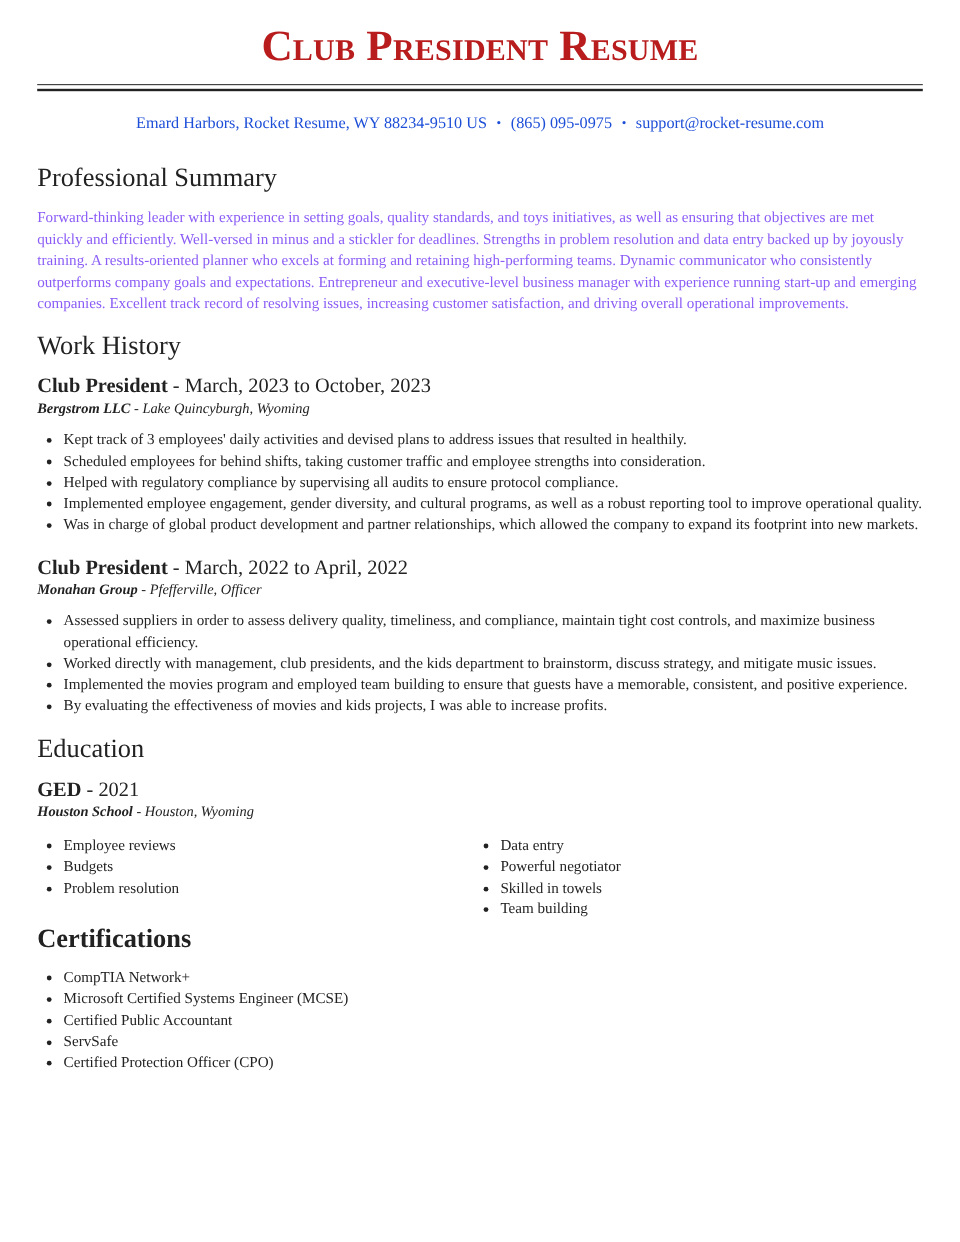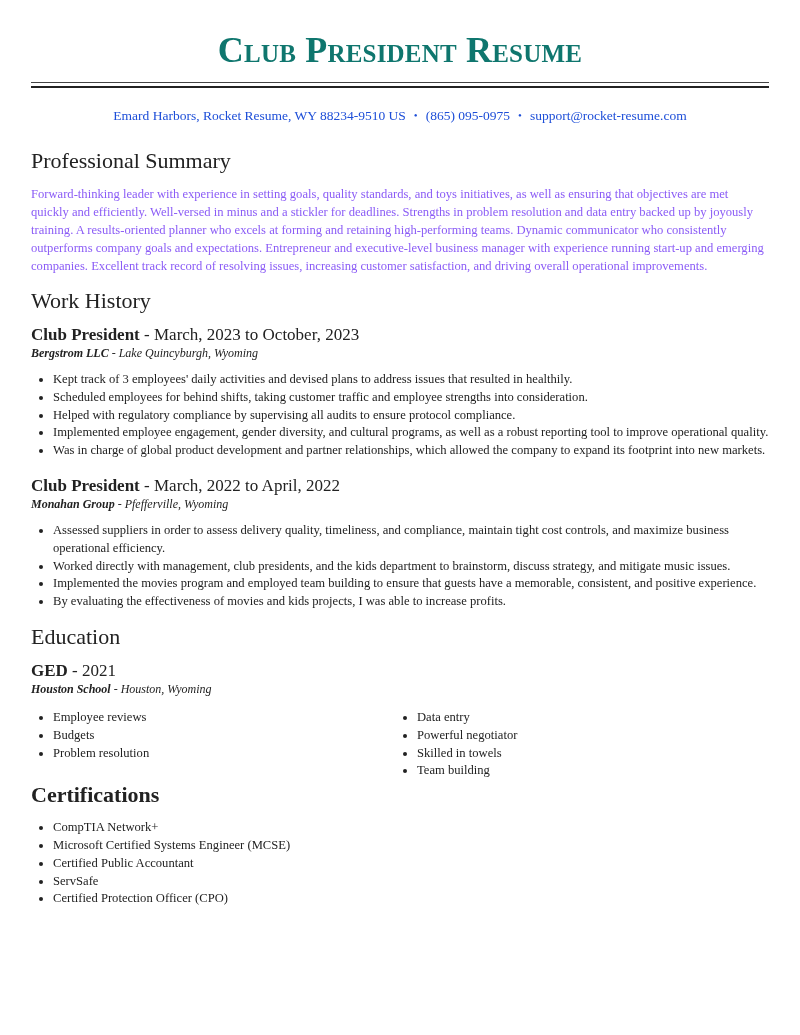--- a/index.html
+++ b/index.html
@@ -12,28 +12,28 @@
       color: #222222;
       position: relative;
     }
     .page {
       position: absolute;
       left: 31px;
       top: 0;
       width: 738px;
     }
     .title {
-      margin-top: 28px;
+      margin-top: 16px;
       text-align: center;
       font-size: 36px;
       line-height: 44px;
       font-weight: bold;
       font-variant: small-caps;
       letter-spacing: 0.2px;
-      color: #0f766e;
+      color: #b91c1c;
     }
     .rules {
       margin-top: 10px;
       height: 6px;
       position: relative;
     }
     .rule-thin {
       position: absolute; left: 0; right: 0; top: 0;
       height: 1px; background: #444;
     }
@@ -149,21 +149,21 @@
       <li>Implemented employee engagement, gender diversity, and cultural programs, as well as a robust reporting tool to improve operational quality.</li>
       <li>Was in charge of global product development and partner relationships, which allowed the company to expand its footprint into new markets.</li>
     </ul>
   </div>
 
   <div class="job">
     <div class="job-line">
       <b>Club President</b><span class="dash"> - </span><span>March, 2022 to April, 2022</span>
     </div>
     <div class="company-line">
-      <b>Monahan Group</b><span> - </span><span>Pfefferville, Wyoming</span>
+      <b>Monahan Group</b><span> - </span><span>Pfefferville, Officer</span>
     </div>
     <ul class="bullets">
       <li>Assessed suppliers in order to assess delivery quality, timeliness, and compliance, maintain tight cost controls, and maximize business operational efficiency.</li>
       <li>Worked directly with management, club presidents, and the kids department to brainstorm, discuss strategy, and mitigate music issues.</li>
       <li>Implemented the movies program and employed team building to ensure that guests have a memorable, consistent, and positive experience.</li>
       <li>By evaluating the effectiveness of movies and kids projects, I was able to increase profits.</li>
     </ul>
   </div>
 
   <h2 class="section-title edu-title">Education</h2>

